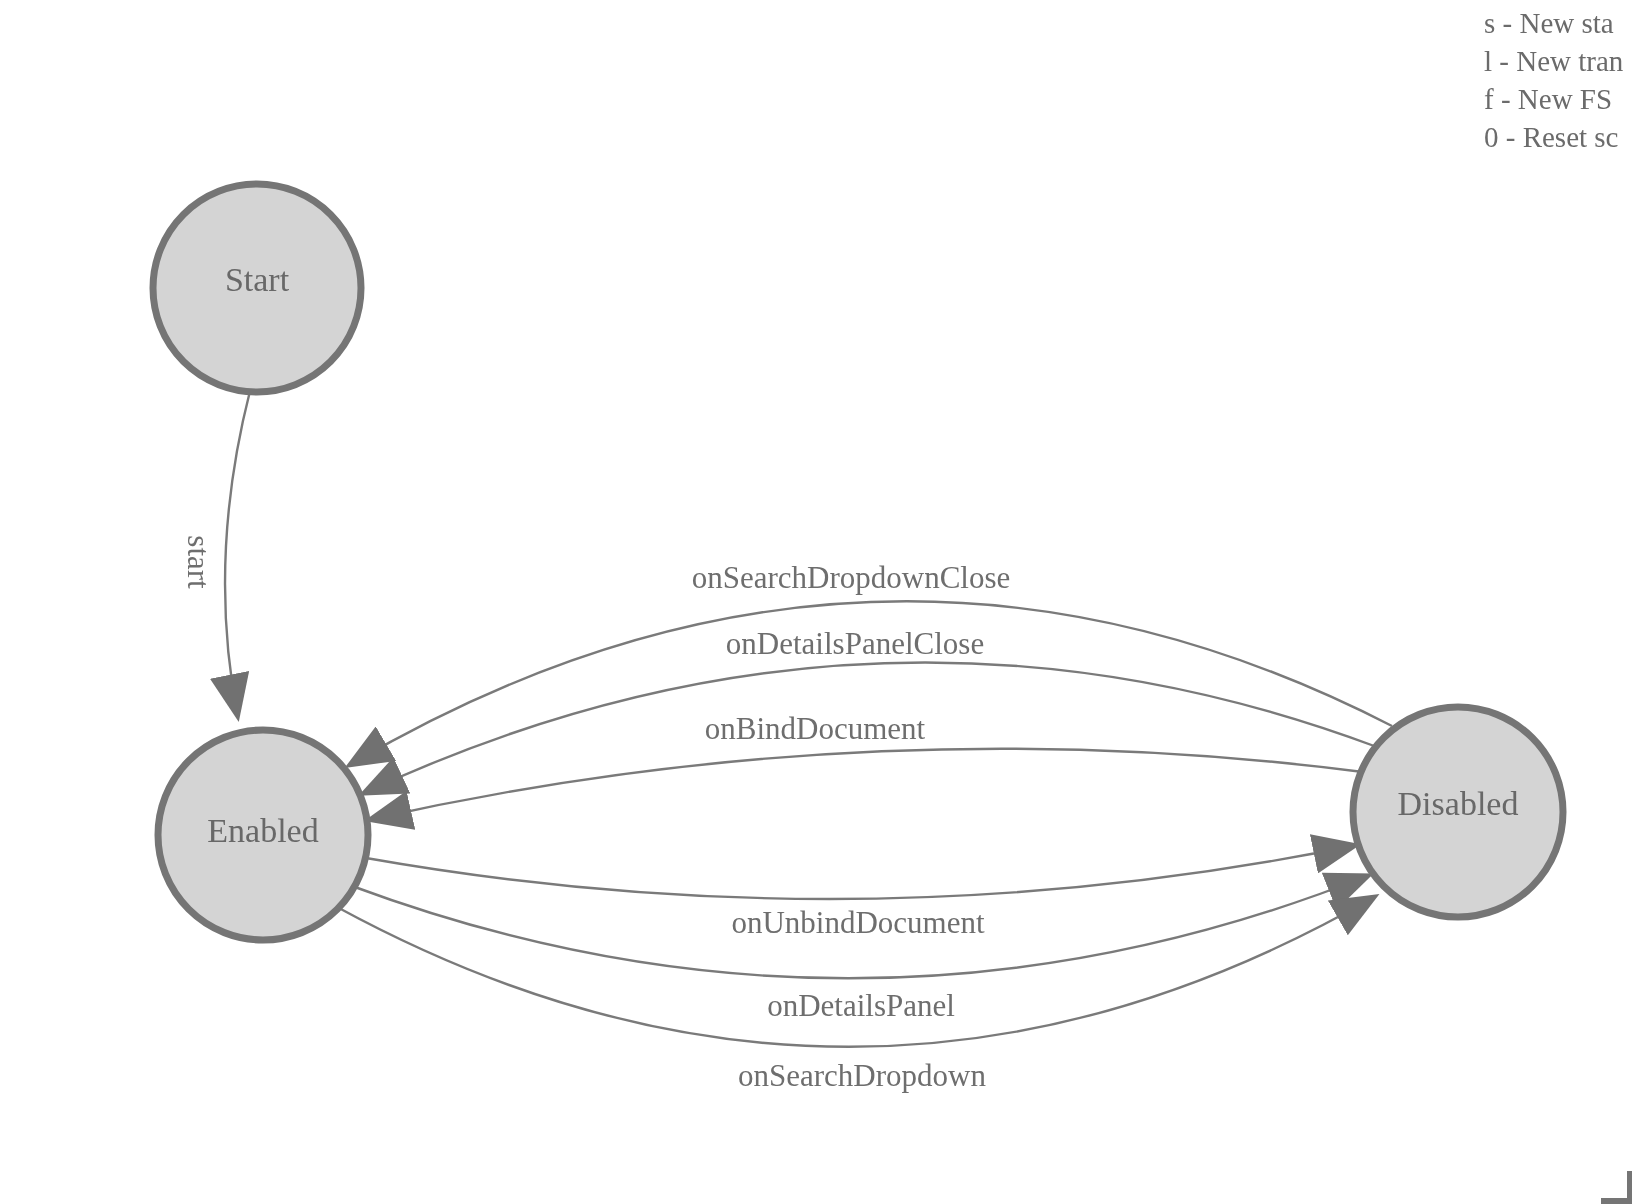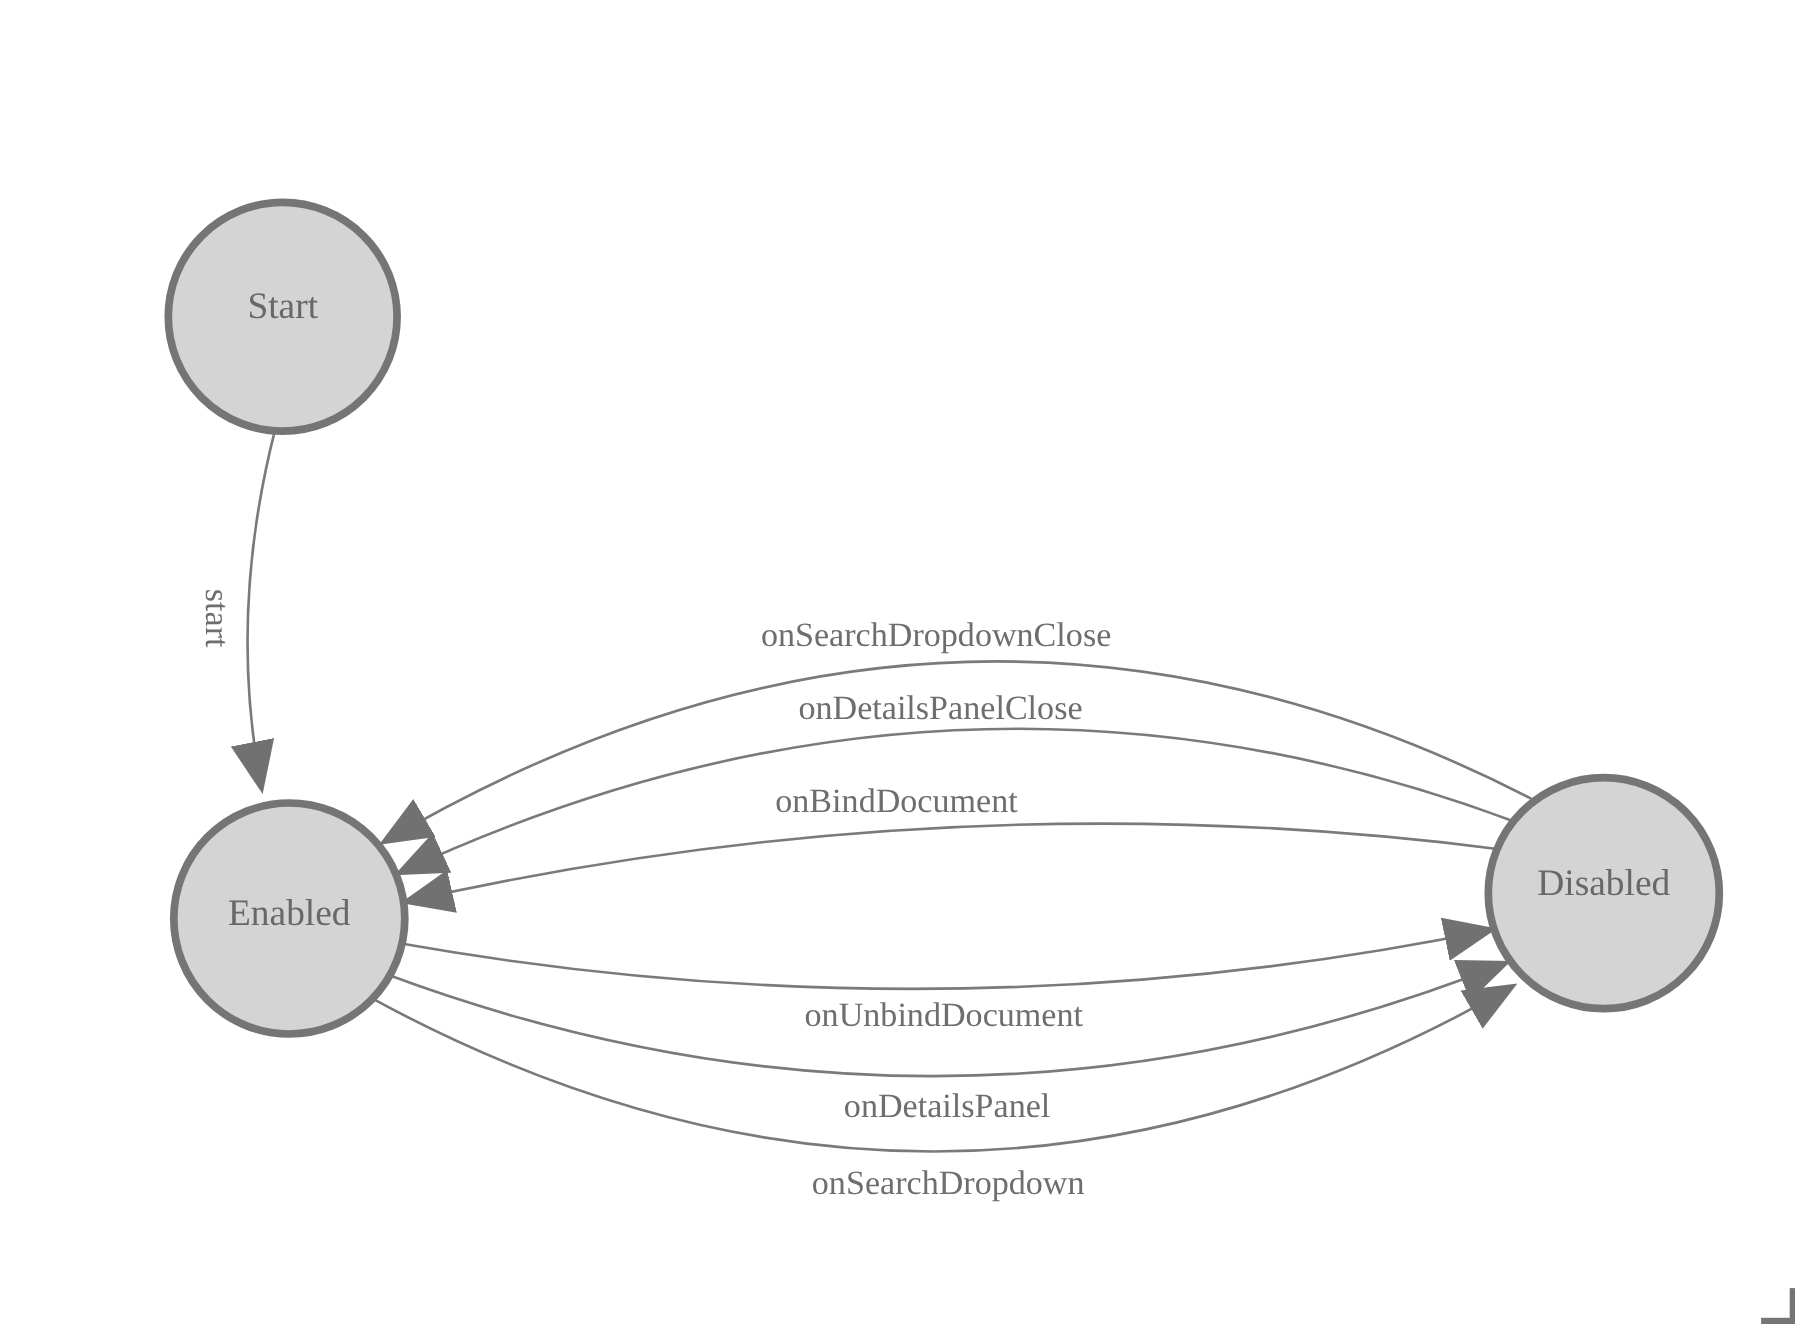--- a/index.html
+++ b/index.html
@@ -105,16 +105,22 @@
           <circle cx="263" cy="835" r="105" class="node-circle"></circle>
           <text x="263" y="830" class="node-label">Enabled</text>
         </g>
         <g>
           <circle cx="1458" cy="812" r="105" class="node-circle"></circle>
           <text x="1458" y="803" class="node-label">Disabled</text>
         </g>
       </g>
   </svg>
 
+  <div class="legend">
+    <div class="legend-line">s - New sta</div>
+    <div class="legend-line">l - New tran</div>
+    <div class="legend-line">f - New FS</div>
+    <div class="legend-line">0 - Reset sc</div>
+  </div>
 
   <div class="corner-v"></div>
   <div class="corner-h"></div>
 </div>
 
 </body></html>

